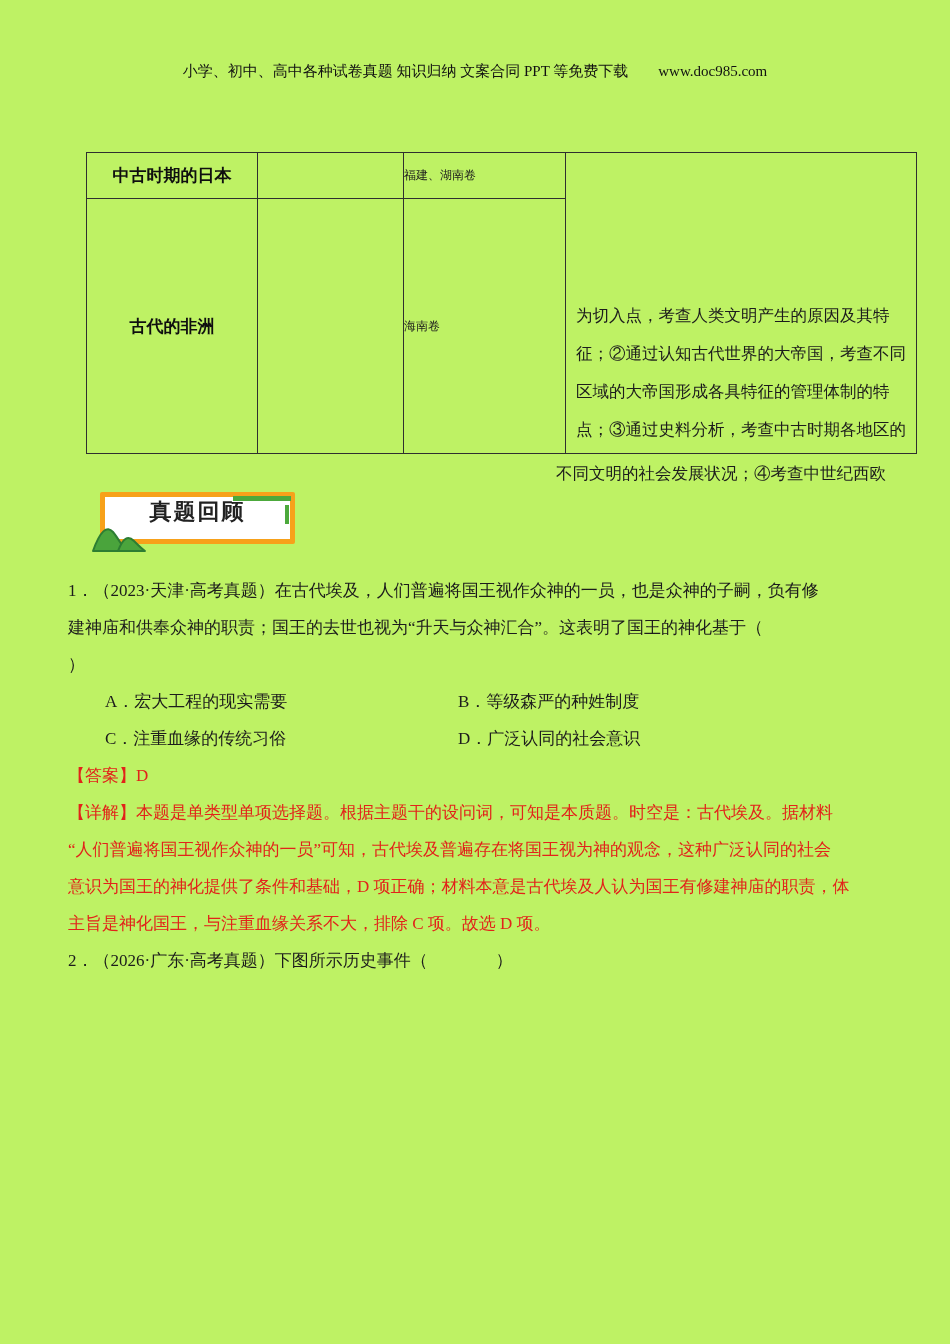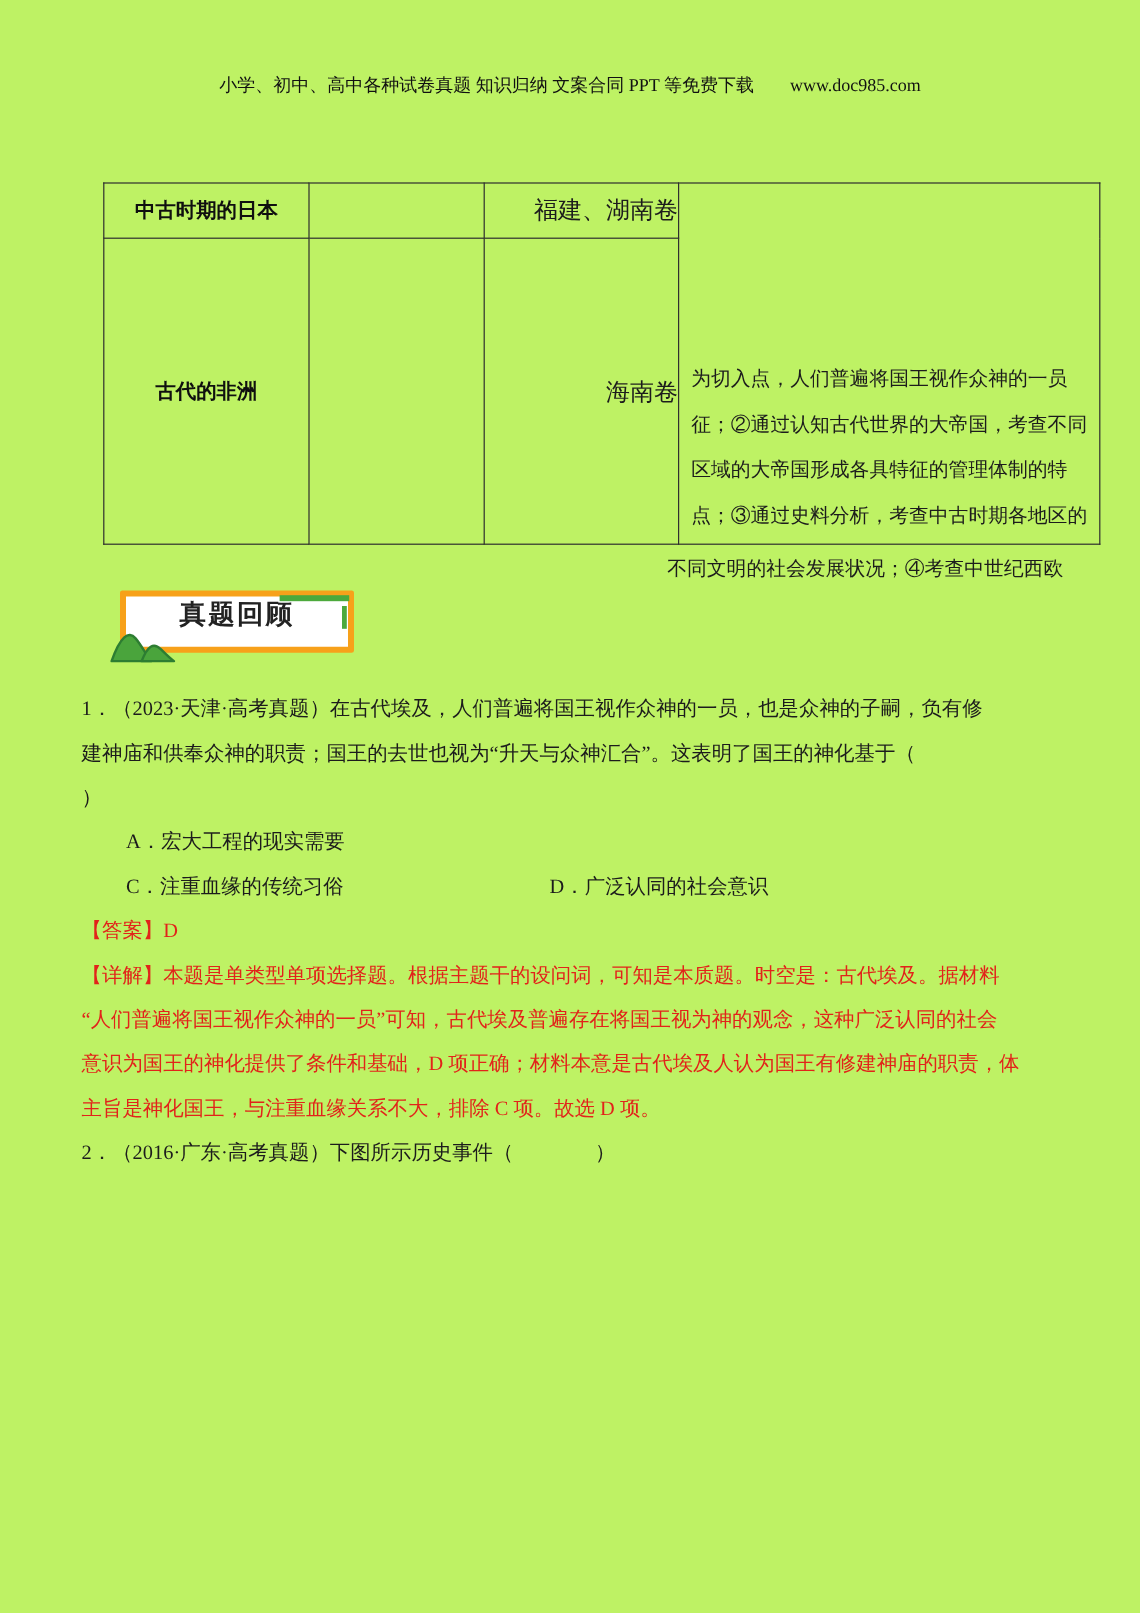--- a/index.html
+++ b/index.html
@@ -21,21 +21,21 @@
   .summary-table td{
     border:1px solid #2f2f2f;padding:0;vertical-align:middle;
     font-size:16px;
   }
   td.topic-cell{
     width:170px;text-align:center;
     font-family:"Liberation Sans","DejaVu Sans",sans-serif;
     font-weight:700;font-size:17px;color:#0f0f0f;
   }
   td.blank-cell{width:145px;}
-  td.paper-cell{width:161px;text-align:right;font-size:20px;}
+  td.paper-cell{width:161px;text-align:left;font-size:12px;}
   tr.row-japan{height:46px;}
   tr.row-africa{height:255px;}
   td.analysis-cell{
     width:334px;vertical-align:bottom;
     padding:0 6px 4px 10px;line-height:38px;font-size:16.5px;
   }
   .analysis-line{white-space:nowrap;}
   .analysis-overflow{
     position:absolute;left:556px;top:460px;
     font-size:16.5px;line-height:28px;white-space:nowrap;color:#1c1c1c;
@@ -71,21 +71,21 @@
 
   <div class="site-header">小学、初中、高中各种试卷真题 知识归纳 文案合同 PPT 等免费下载　　www.doc985.com</div>
 
   <table class="summary-table">
     <tbody>
         <tr class="row-japan">
       <td class="topic-cell">中古时期的日本</td>
       <td class="blank-cell"></td>
       <td class="paper-cell">福建、湖南卷</td>
       <td class="analysis-cell" rowspan="2">
-        <div class="analysis-line">为切入点，人们普遍将国王视作众神的一员</div>
+        <div class="analysis-line">为切入点，考查人类文明产生的原因及其特</div>
         <div class="analysis-line">征；②通过认知古代世界的大帝国，考查不同</div>
         <div class="analysis-line">区域的大帝国形成各具特征的管理体制的特</div>
         <div class="analysis-line">点；③通过史料分析，考查中古时期各地区的</div>
       </td>
     </tr>
     <tr class="row-africa">
       <td class="topic-cell">古代的非洲</td>
       <td class="blank-cell"></td>
       <td class="paper-cell">海南卷</td>
     </tr>
@@ -104,26 +104,27 @@
       <path d="M27,30 C32,17 37,14 43,20 C47,24 51,28 54,30 Z" fill="#4aa43c" stroke="#2d7d32" stroke-width="2" stroke-linejoin="round"></path>
     </svg>
   </div>
 
   <div class="content">
     <div class="line">1．（2023·天津·高考真题）在古代埃及，人们普遍将国王视作众神的一员，也是众神的子嗣，负有修</div>
     <div class="line">建神庙和供奉众神的职责；国王的去世也视为“升天与众神汇合”。这表明了国王的神化基于（</div>
     <div class="line">）</div>
     <div class="options-row">
       <div class="option-a">A．宏大工程的现实需要</div>
+      <div class="option-b">B．等级森严的种姓制度</div>
     </div>
     <div class="options-row">
       <div class="option-c">C．注重血缘的传统习俗</div>
       <div class="option-d">D．广泛认同的社会意识</div>
     </div>
     <div class="line red">【答案】D</div>
     <div class="line red">【详解】本题是单类型单项选择题。根据主题干的设问词，可知是本质题。时空是：古代埃及。据材料</div>
     <div class="line red">“人们普遍将国王视作众神的一员”可知，古代埃及普遍存在将国王视为神的观念，这种广泛认同的社会</div>
     <div class="line red">意识为国王的神化提供了条件和基础，D 项正确；材料本意是古代埃及人认为国王有修建神庙的职责，体</div>
     <div class="line red">主旨是神化国王，与注重血缘关系不大，排除 C 项。故选 D 项。</div>
-    <div class="line">2．（2016·广东·高考真题）下图所示历史事件（　　　　）</div>
+    <div class="line">2．（2026·广东·高考真题）下图所示历史事件（　　　　）</div>
   </div>
 
 </div>
 
 </body></html>

